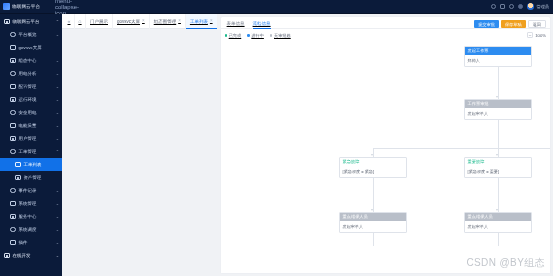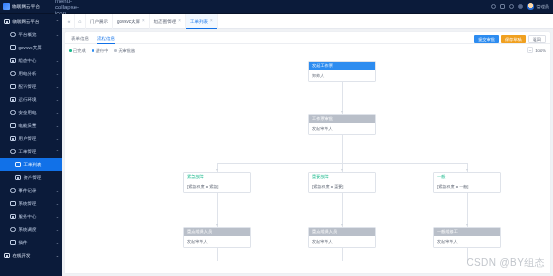--- a/index.html
+++ b/index.html
@@ -63,21 +63,21 @@
   }
   .nav-ico.dot::after {
     content:""; position:absolute; left:1.2px; top:1.2px;
     width:2px; height:2px; background: currentColor; border-radius:.5px;
   }
   .nav-ico.circle { border-radius: 50%; }
   .nav-label { font-size: 4.4px; white-space: nowrap; flex: 1; letter-spacing: .1px; }
   .nav-arrow { font-size: 4px; opacity: .65; line-height: 1; }
 
   
-  .main { flex: 1; display: flex; flex-direction: column; min-width: 0; background: #f0f2f5; }
+  .main { flex: 1; display: flex; flex-direction: row; min-width: 0; background: #f0f2f5; text-decoration: underline; }
 
   
   .tabstrip {
     height: 15px; background: #fff; display: flex; align-items: center;
     border-bottom: 1px solid #e6e9ef; padding-left: 2px; flex: 0 0 15px;
   }
   .tab-nav-btn {
     width: 11px; height: 15px; display: flex; align-items: center; justify-content: center;
     color: #9aa4b5; font-size: 5.4px; border-right: 1px solid #f0f1f4;
   }

